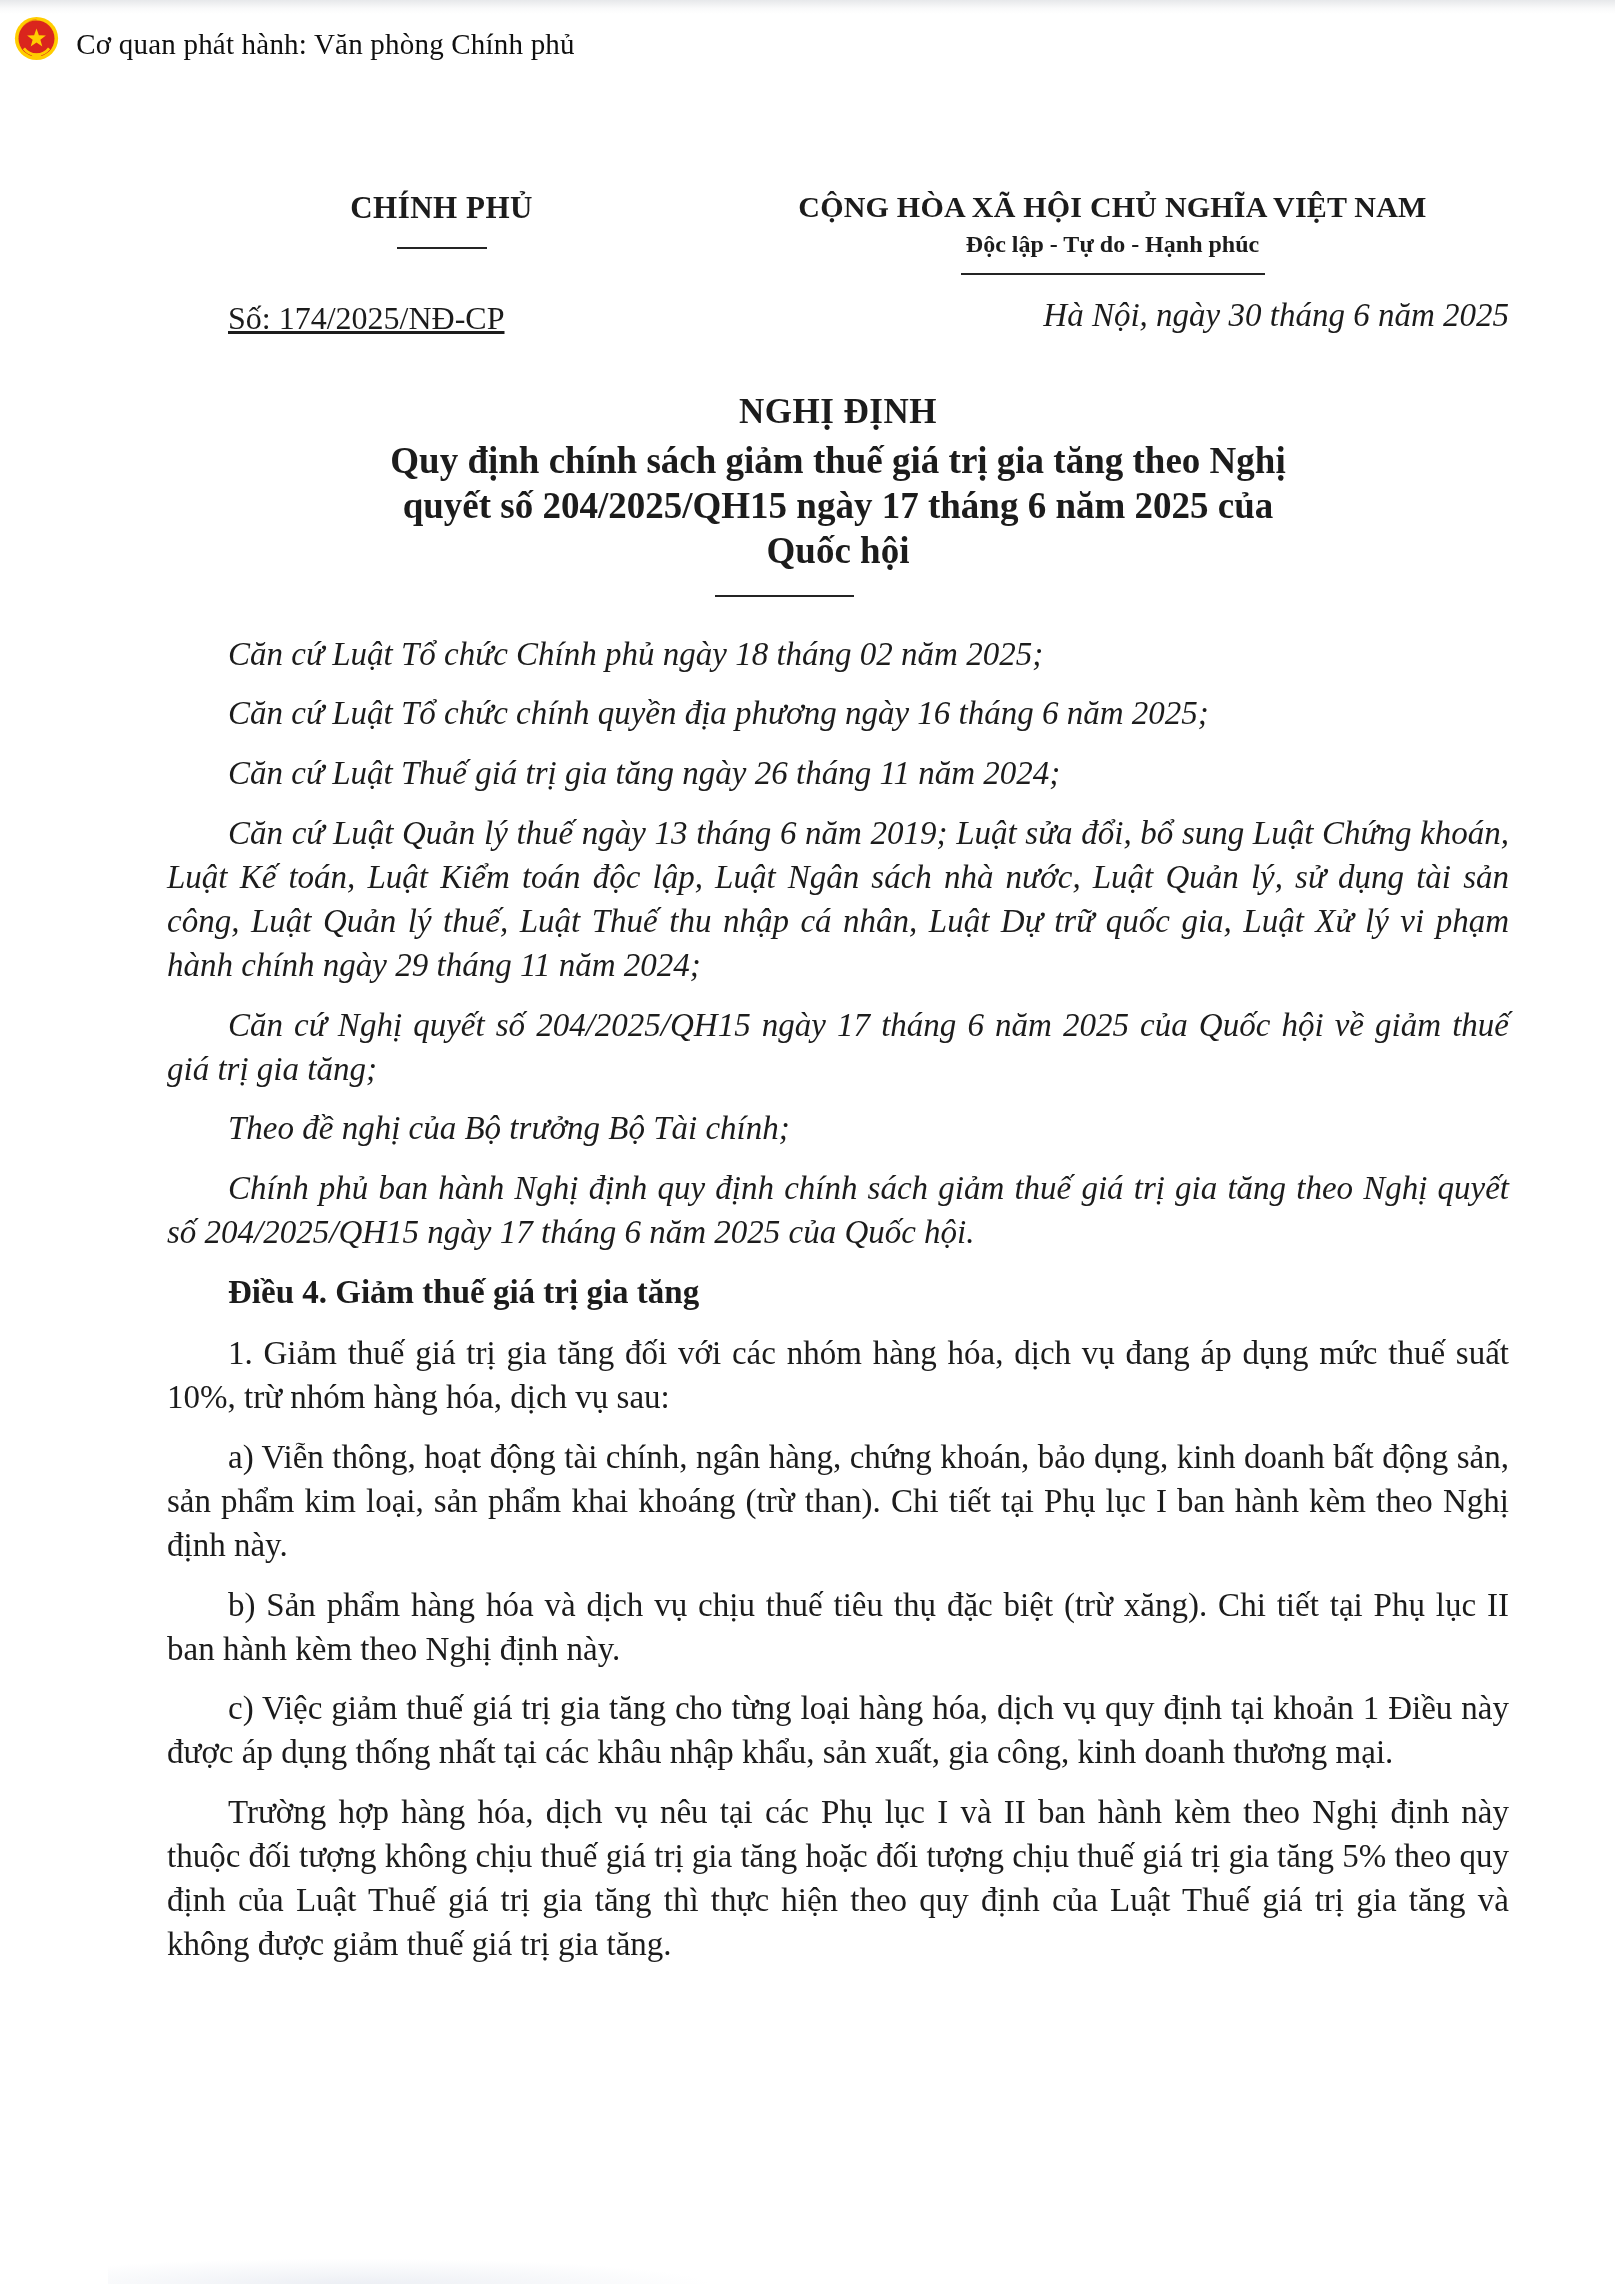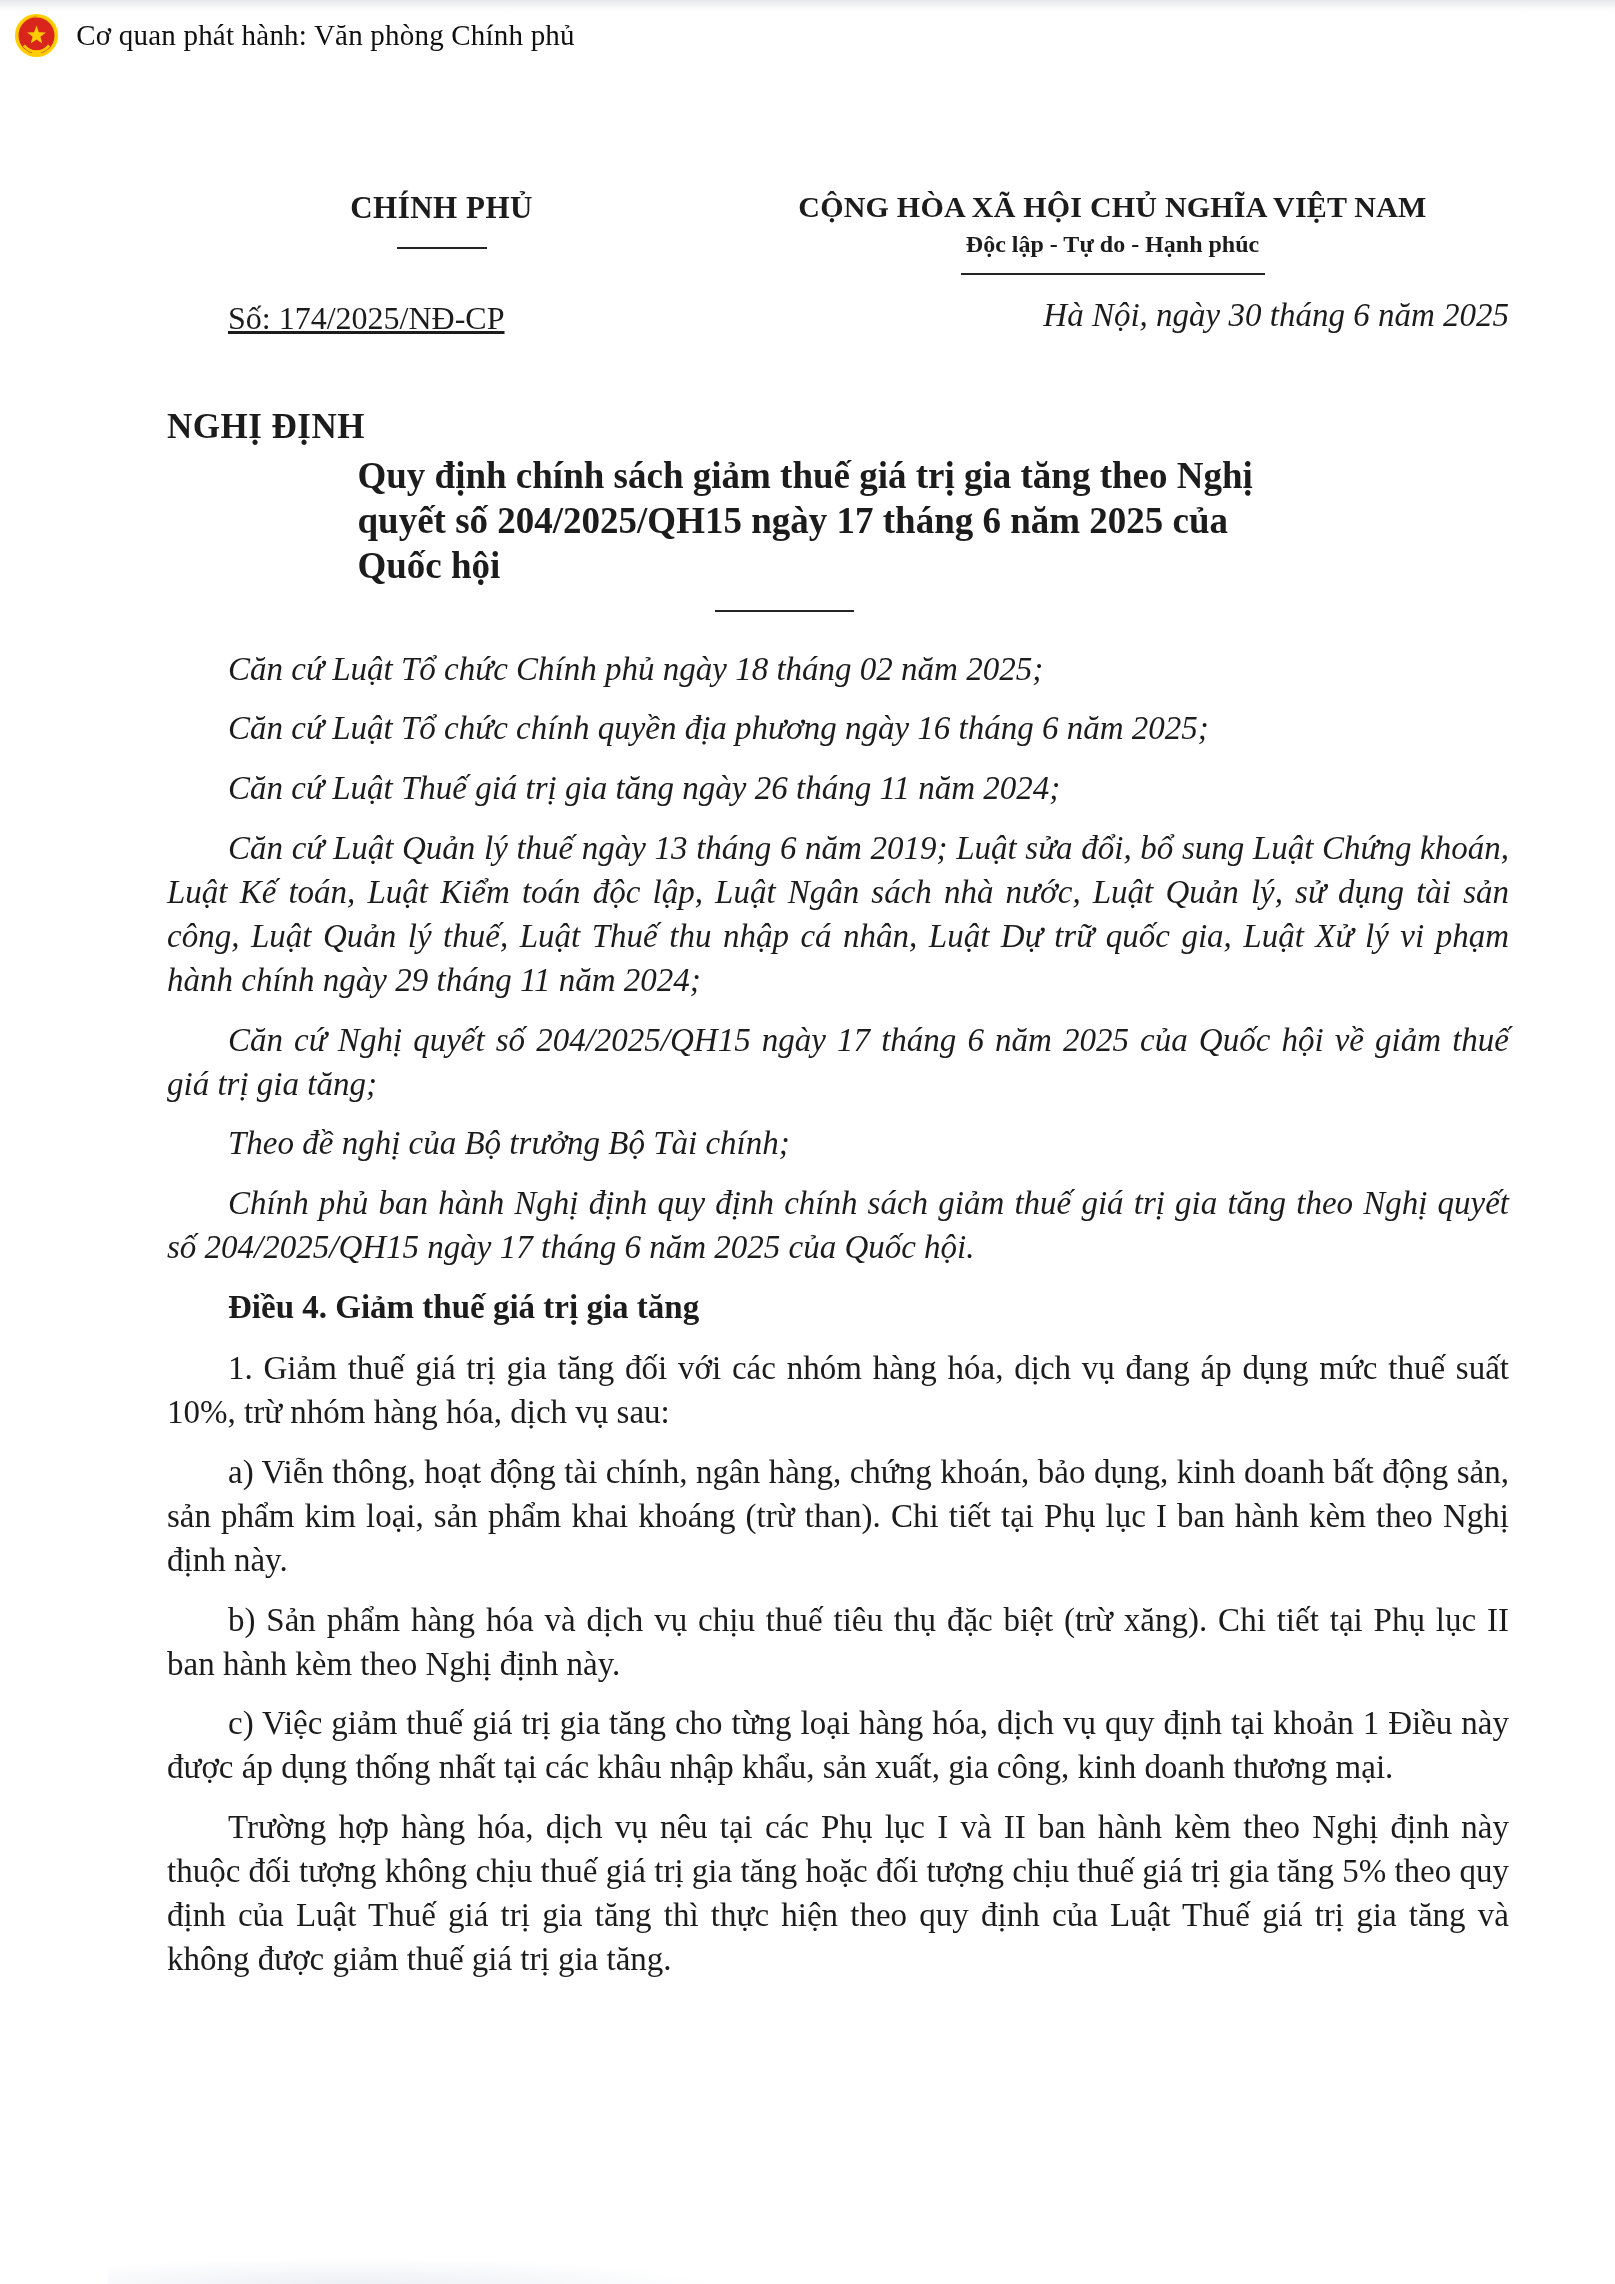--- a/index.html
+++ b/index.html
@@ -28,21 +28,21 @@
     left: 108px;
     bottom: 0;
     width: 608px;
     height: 27.4px;
     background: radial-gradient(ellipse at 40% 100%, rgba(150,165,195,0.18), rgba(150,165,195,0) 70%);
     pointer-events: none;
   }
   
   .viewer-header {
     display: flex;
-    align-items: center;
+    align-items: flex-end;
     gap: 17.6px;
     padding: 9.8px 0 3.9px 13.7px;
     height: 51px;
   }
   .emblem {
     width: 45px;
     height: 45px;
     flex: 0 0 auto;
   }
   .issuer-label {
@@ -99,21 +99,22 @@
     margin: 15.7px auto 0 auto;
   }
   .place-date {
     font-style: italic;
     font-size: 33px;
     margin-top: 21.6px;
     text-align: right;
   }
   
   .title-block {
-    margin-top: 70px;
+    margin-top: 55px;
+    text-align: center;
   }
   .decree-type {
     font-weight: bold;
     font-size: 35px;
     letter-spacing: 0.5px;
   }
   .decree-subtitle {
     font-weight: bold;
     font-size: 37px;
     line-height: 45px;

